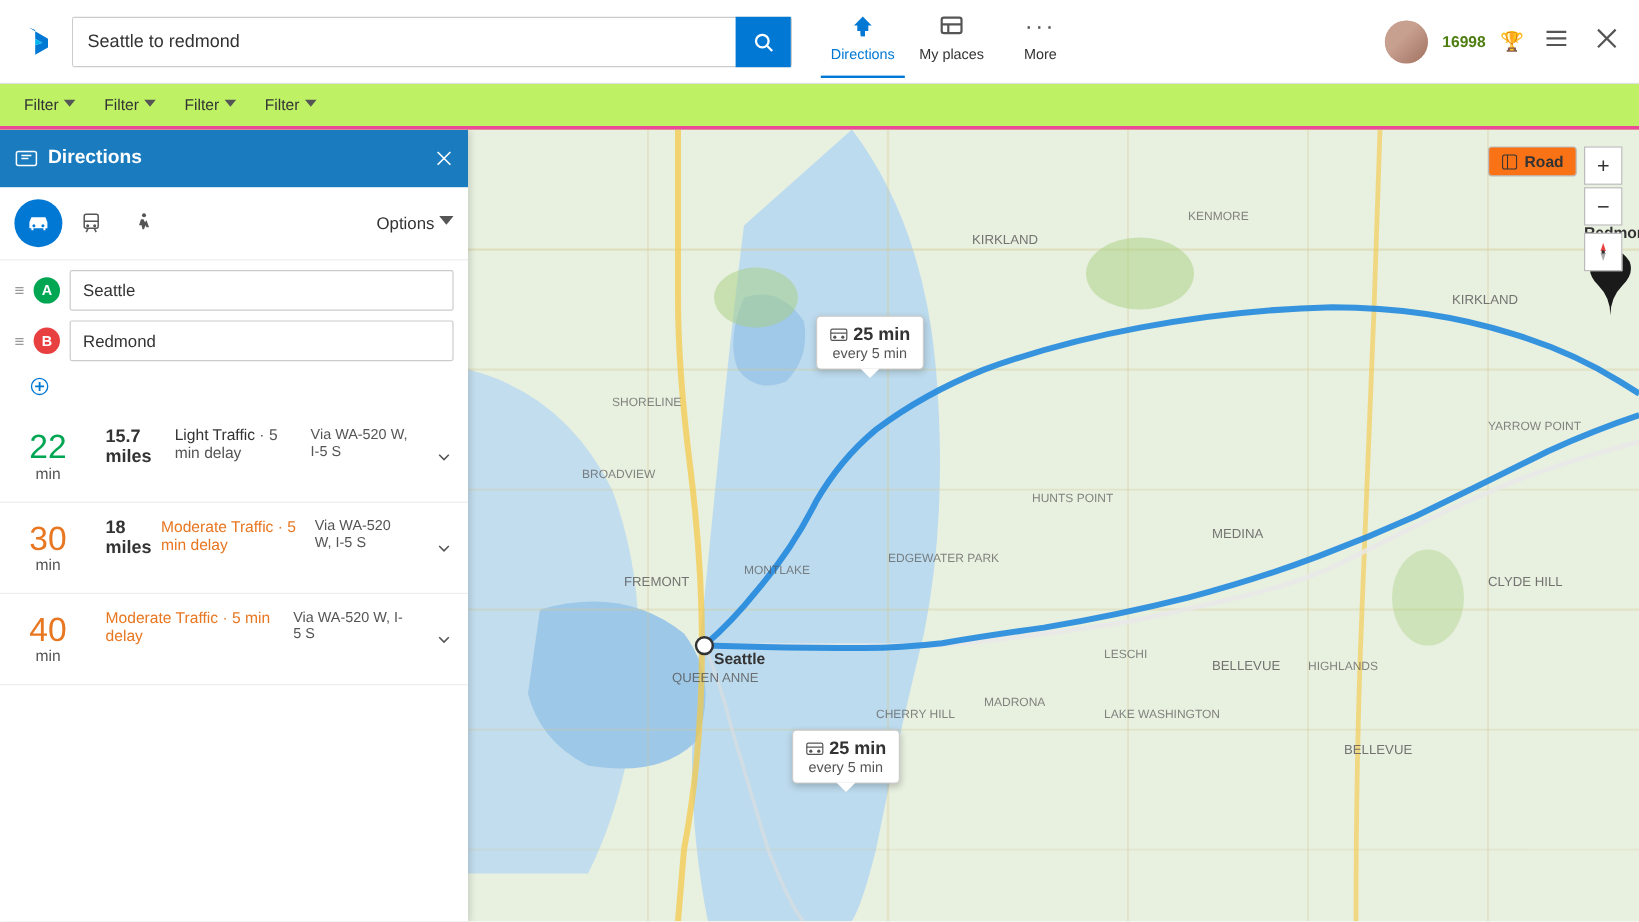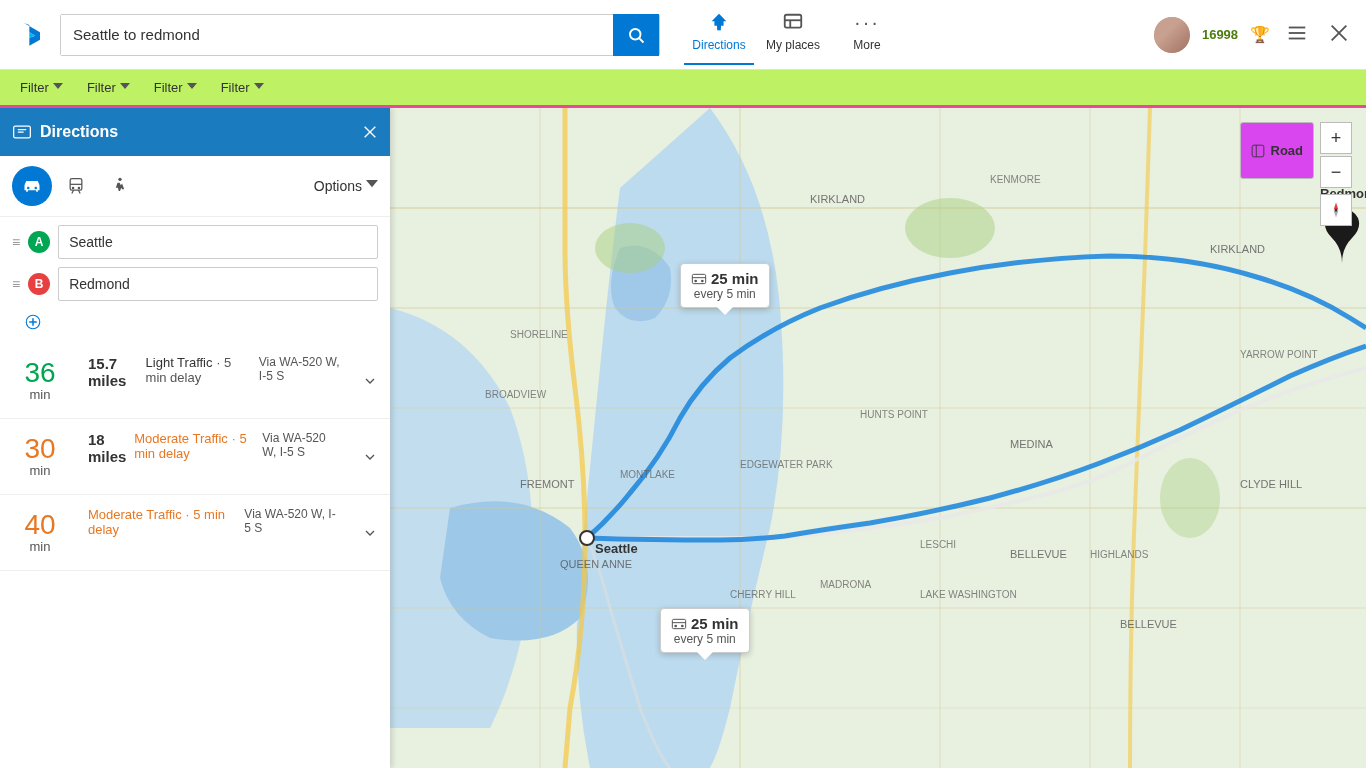--- a/index.html
+++ b/index.html
@@ -161,22 +161,22 @@
       content: ''; position: absolute; bottom: -8px; left: 50%; transform: translateX(-50%);
       border-left: 8px solid transparent; border-right: 8px solid transparent;
       border-top: 8px solid #fff;
     }
     .map-bubble-icon { display: flex; align-items: center; gap: 4px; }
     .map-bubble-icon svg { width: 16px; height: 16px; fill: #555; }
     .map-bubble-time { font-size: 15px; font-weight: 700; color: #333; }
     .map-bubble-sub { font-size: 12px; color: #555; }
 
     .road-badge {
-      position: absolute; top: 14px; right: 52px; background: #d946ef; border: 1px solid #bbb;
-      border-radius: 3px; padding: 20px 10px; font-size: 13px; font-weight: 600; color: #333;
+      position: absolute; top: 14px; right: 52px; background: #f97316; border: 1px solid #bbb;
+      border-radius: 3px; padding: 4px 10px; font-size: 13px; font-weight: 600; color: #333;
       display: flex; align-items: center; gap: 6px; pointer-events: true; cursor: pointer;
     }
     .road-badge svg { width: 14px; height: 14px; fill: #333; }
 
     .zoom-controls {
       position: absolute; top: 14px; right: 14px; display: flex; flex-direction: column;
       gap: 2px; pointer-events: true;
     }
     .zoom-btn {
       width: 32px; height: 32px; background: #fff; border: 1px solid #bbb; cursor: pointer;
@@ -355,21 +355,21 @@
           <line x1="7" y1="12" x2="17" y2="12" stroke="#0078d4" stroke-width="2"></line>
         </svg>
       </button>
     </div>
 
 
     <div class="route-list">
 
       <div class="route-item">
         <div class="route-time-col">
-          <span class="route-time-num green">36</span>
+          <span class="route-time-num green">22</span>
           <span class="route-time-unit">min</span>
         </div>
         <div class="route-details">
           <span class="route-miles">15.7 miles</span>
           <span class="route-traffic light">
             <span class="traffic-label light">Light Traffic</span>
             <span> · 5 min delay</span>
           </span>
           <span class="route-via">Via WA-520 W, I-5 S</span>
         </div>

